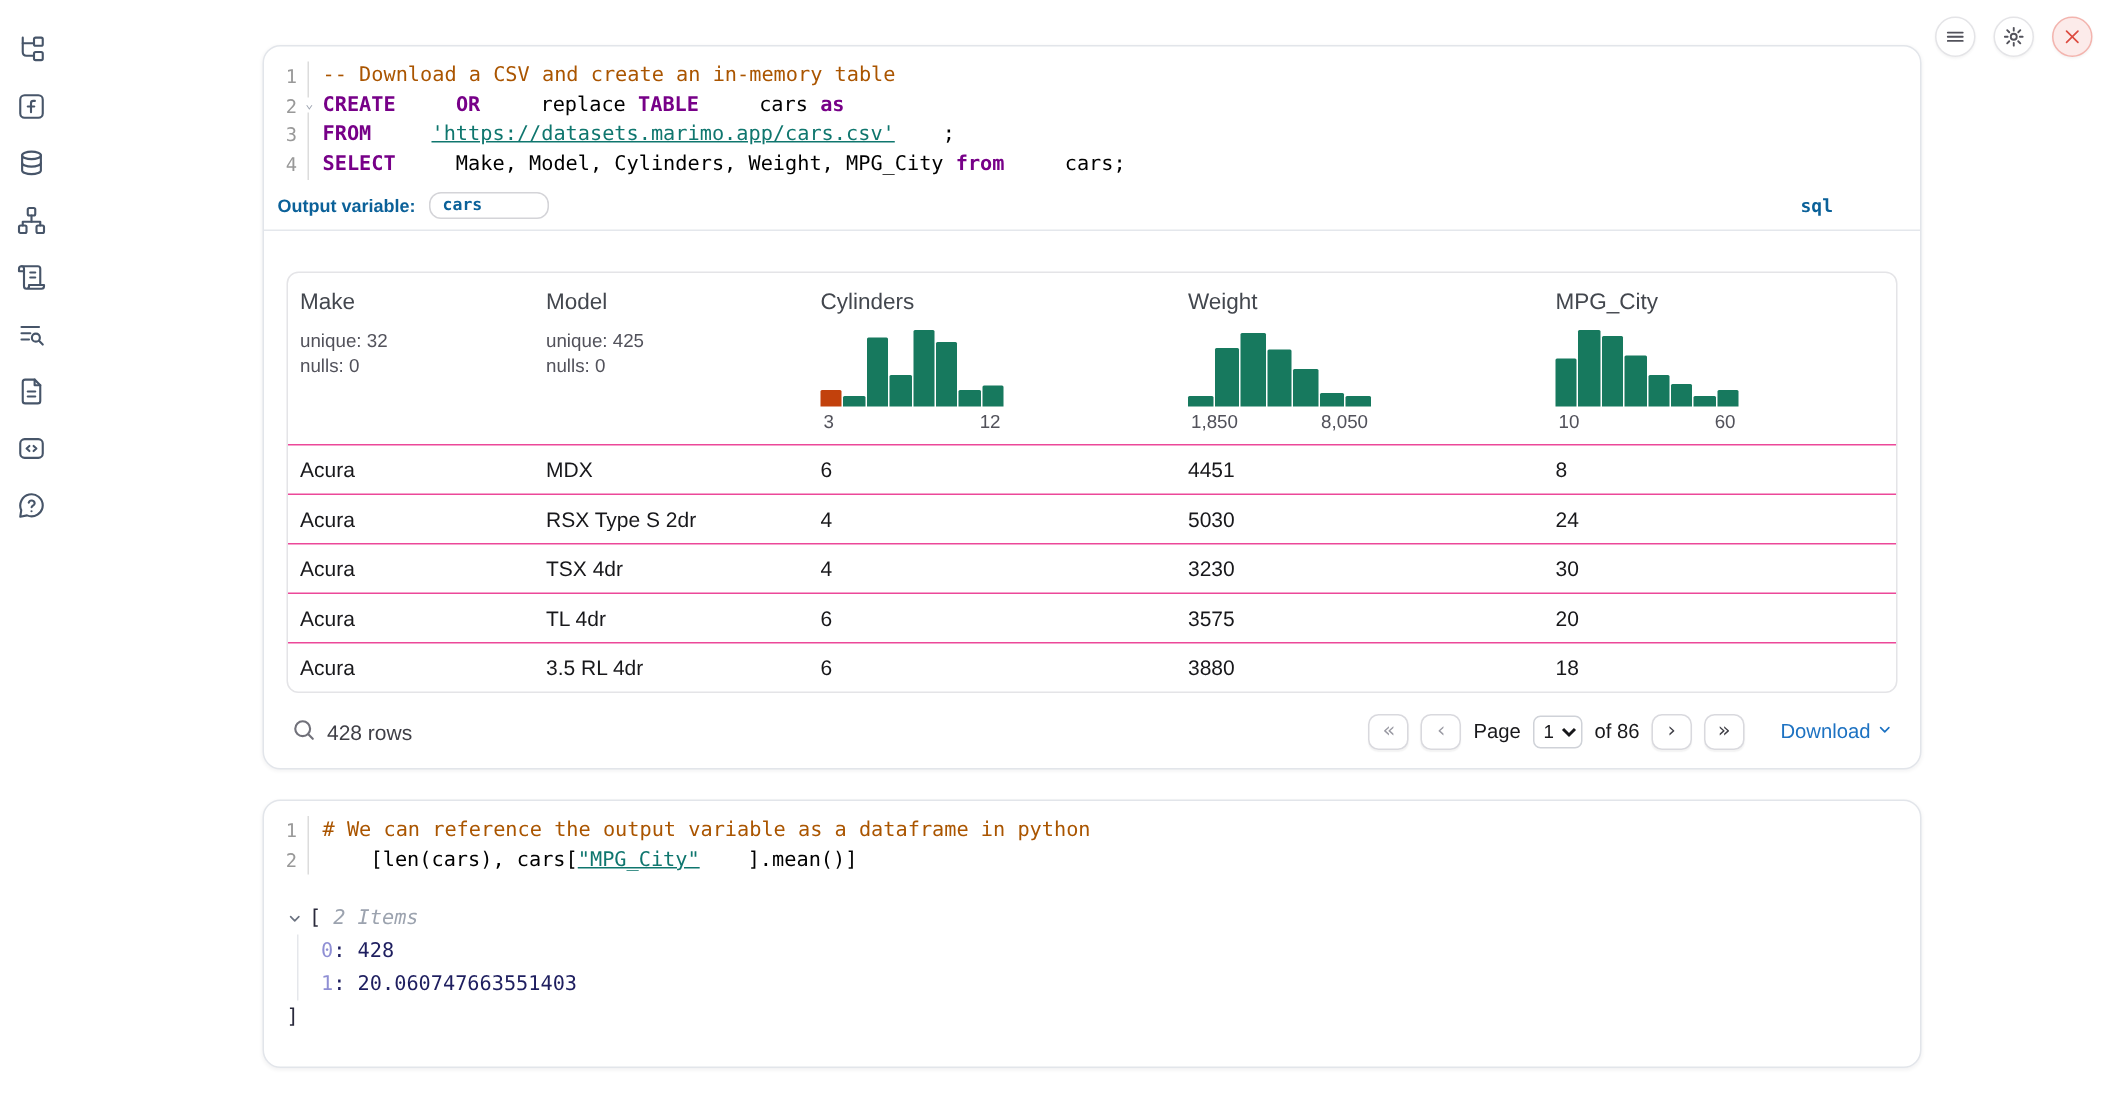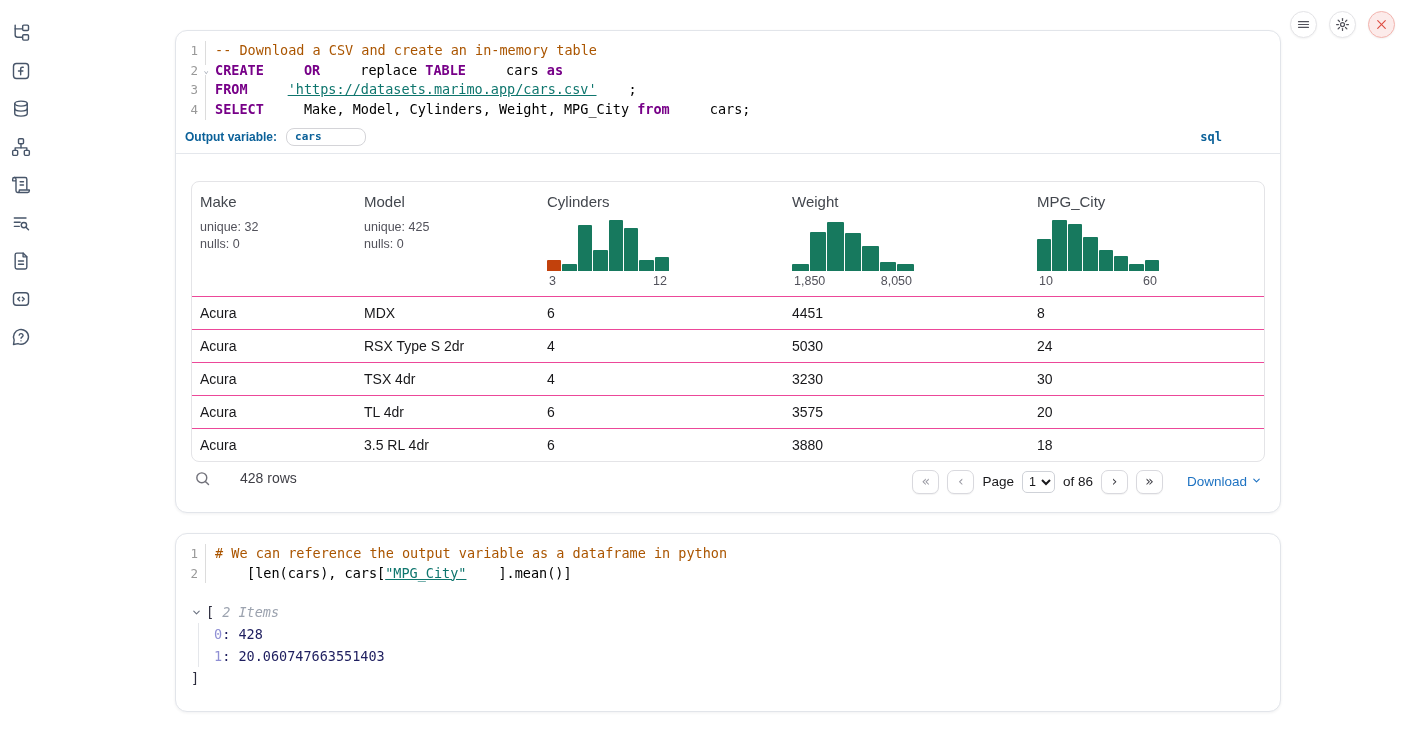--- a/index.html
+++ b/index.html
@@ -59,21 +59,21 @@
   .hist { margin-top:6px; width:122px; }
   .hist-bars { display:flex; align-items:flex-end; gap:1px; height:55px; }
   .hist-bars .bar { flex:1; border-radius:1px 1px 0 0; }
   .hist-axis { display:flex; justify-content:space-between; font-size:12.5px;
     color:#52525b; margin-top:3px; padding:0 2px; }
   .tr { border-top:1px solid #ec4899; height:33px; align-items:center;
     font-size:14px; color:#18181b; }
   .td { padding:0 8px; overflow:hidden; white-space:nowrap; }
 
   
-  .table-footer { display:flex; align-items:flex-start; gap:29px; margin-top:8px;
+  .table-footer { display:flex; align-items:center; gap:7px; margin-top:8px;
     min-height:36px; padding:0 3px; }
   .search-btn { background:none; border:none; cursor:pointer; display:flex; padding:0; }
   .rows-count { font-size:14px; color:#3f3f46; }
   .pager { margin-left:auto; display:flex; align-items:center; gap:8px; }
   .pg-btn { width:27px; height:24px; border:1px solid #d9d9de; border-radius:7px;
     background:#fff; display:flex; align-items:center; justify-content:center;
     font-size:14px; color:#3f3f46; cursor:pointer; box-shadow:0 1px 1px rgba(0,0,0,.05);
     font-family:"DejaVu Sans", sans-serif; line-height:1; padding-bottom:2px; }
   .pg-btn.dim { color:#9a9aa3; }
   .page-label, .of-label { font-size:13.5px; color:#18181b; }

